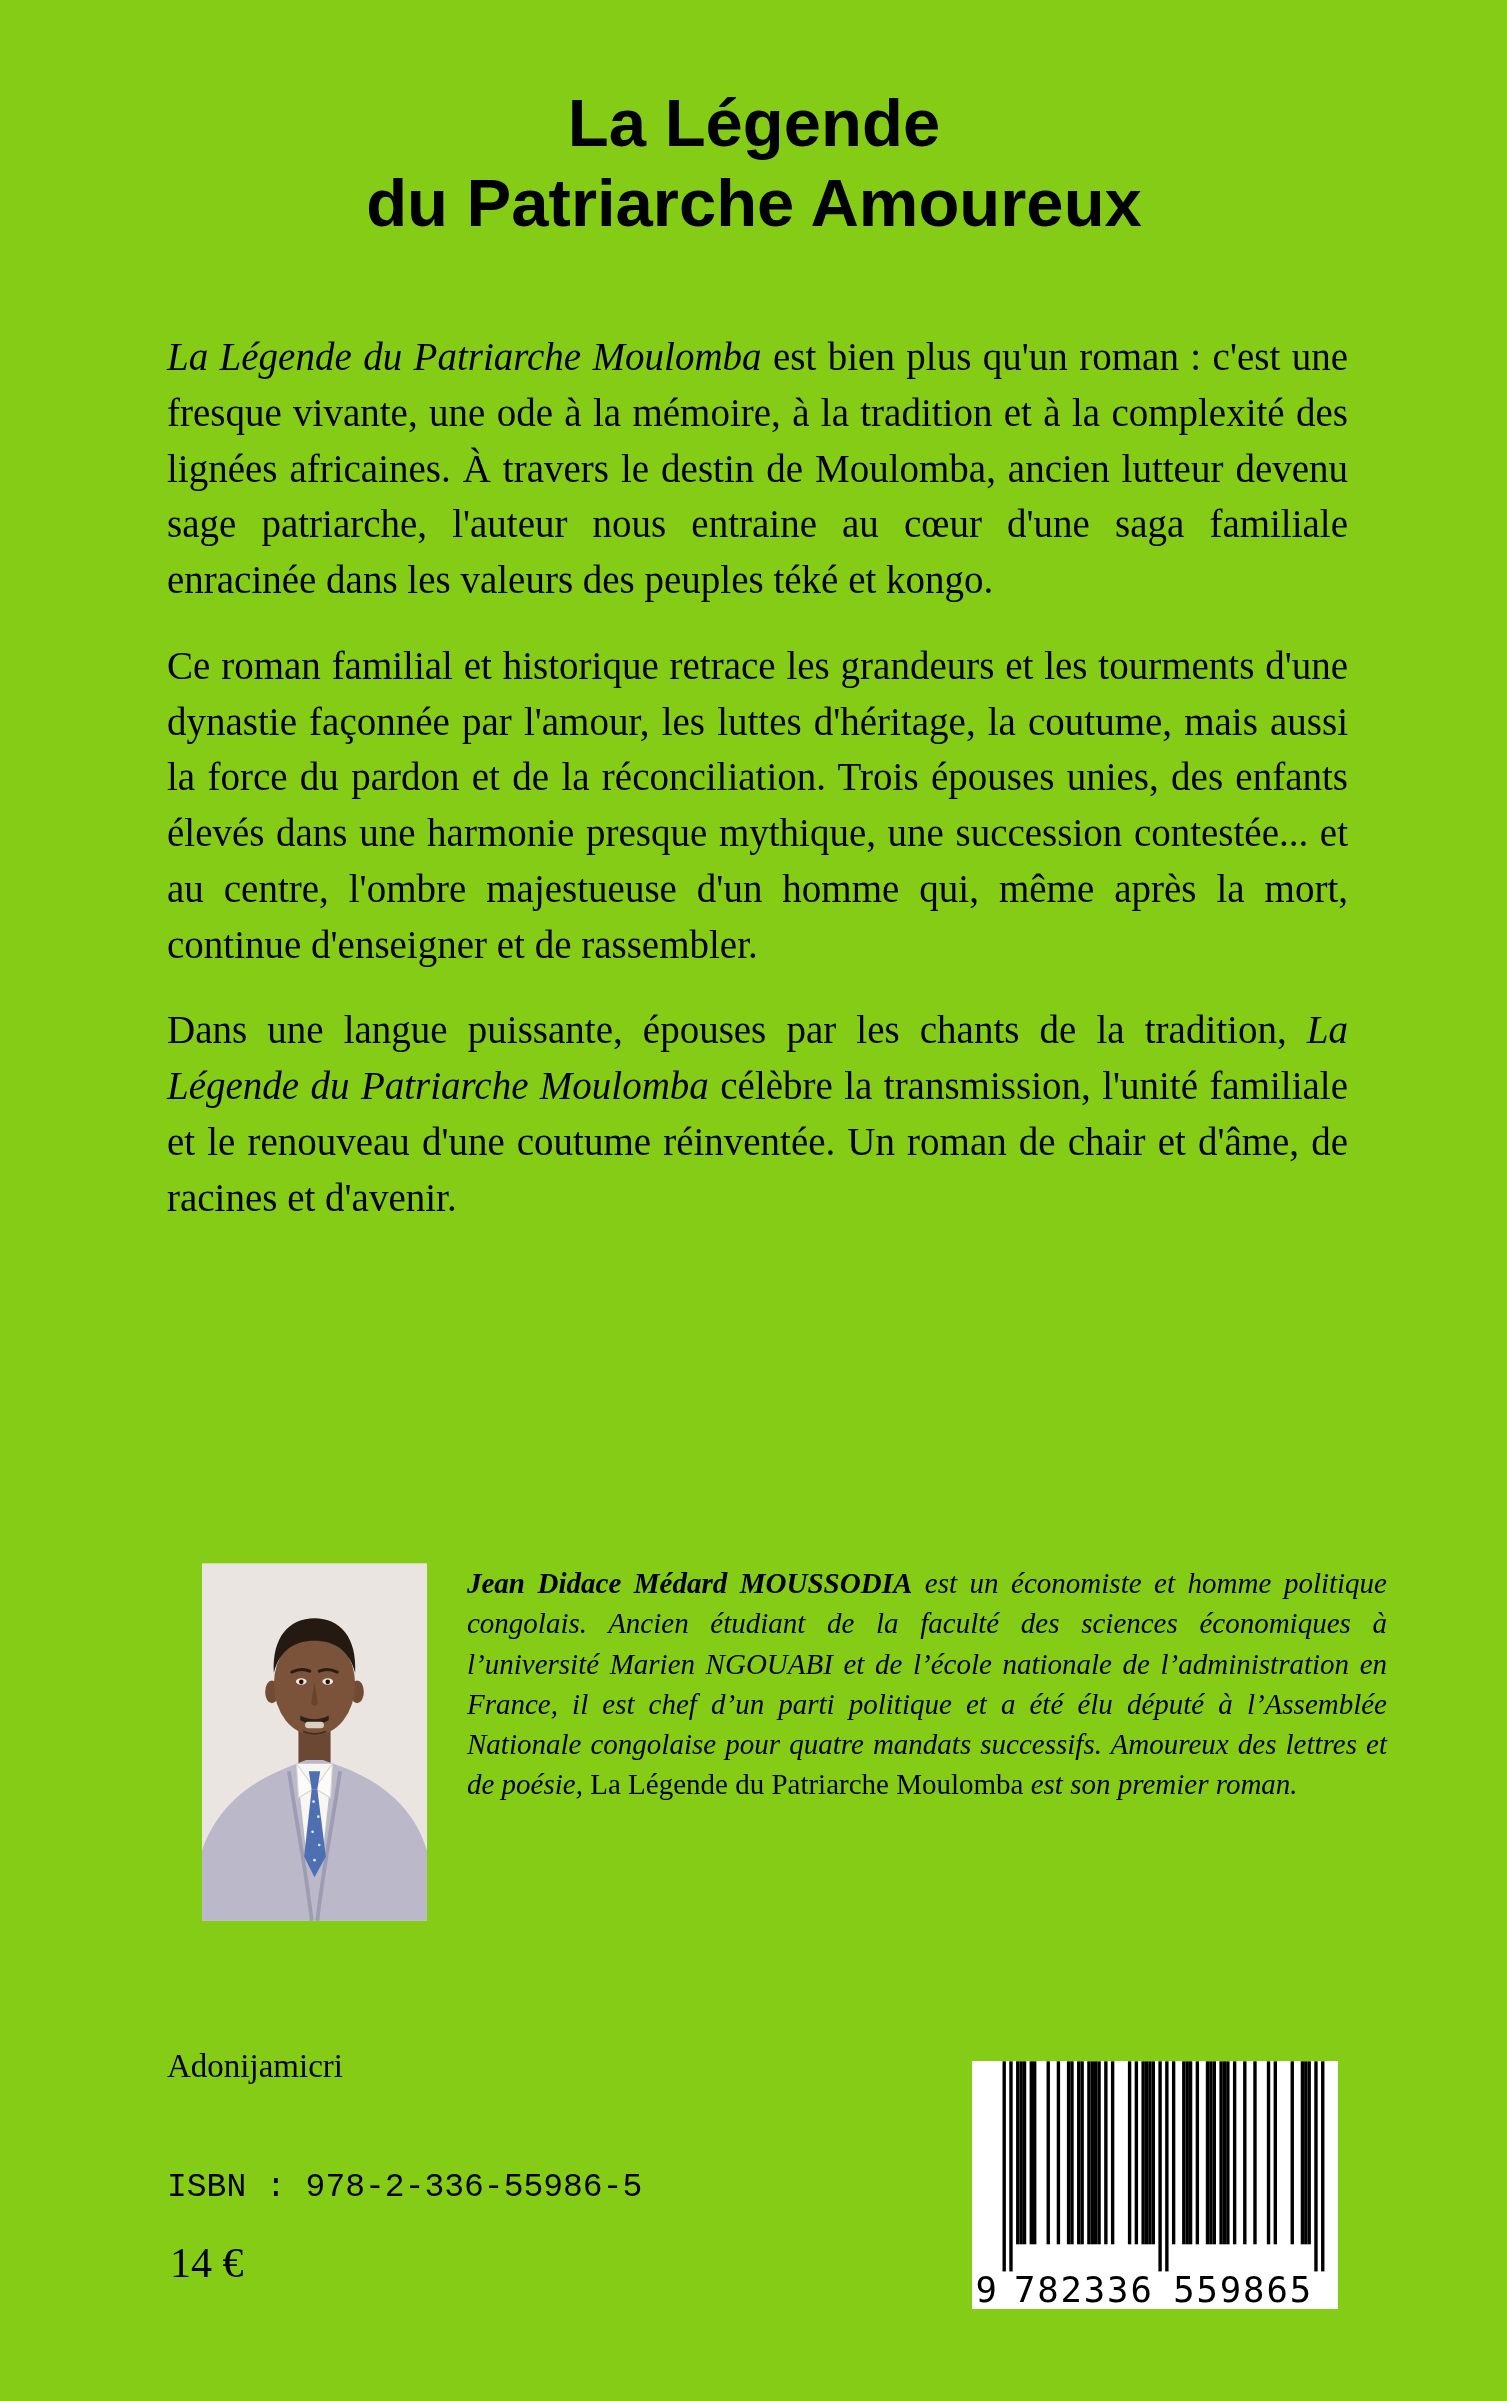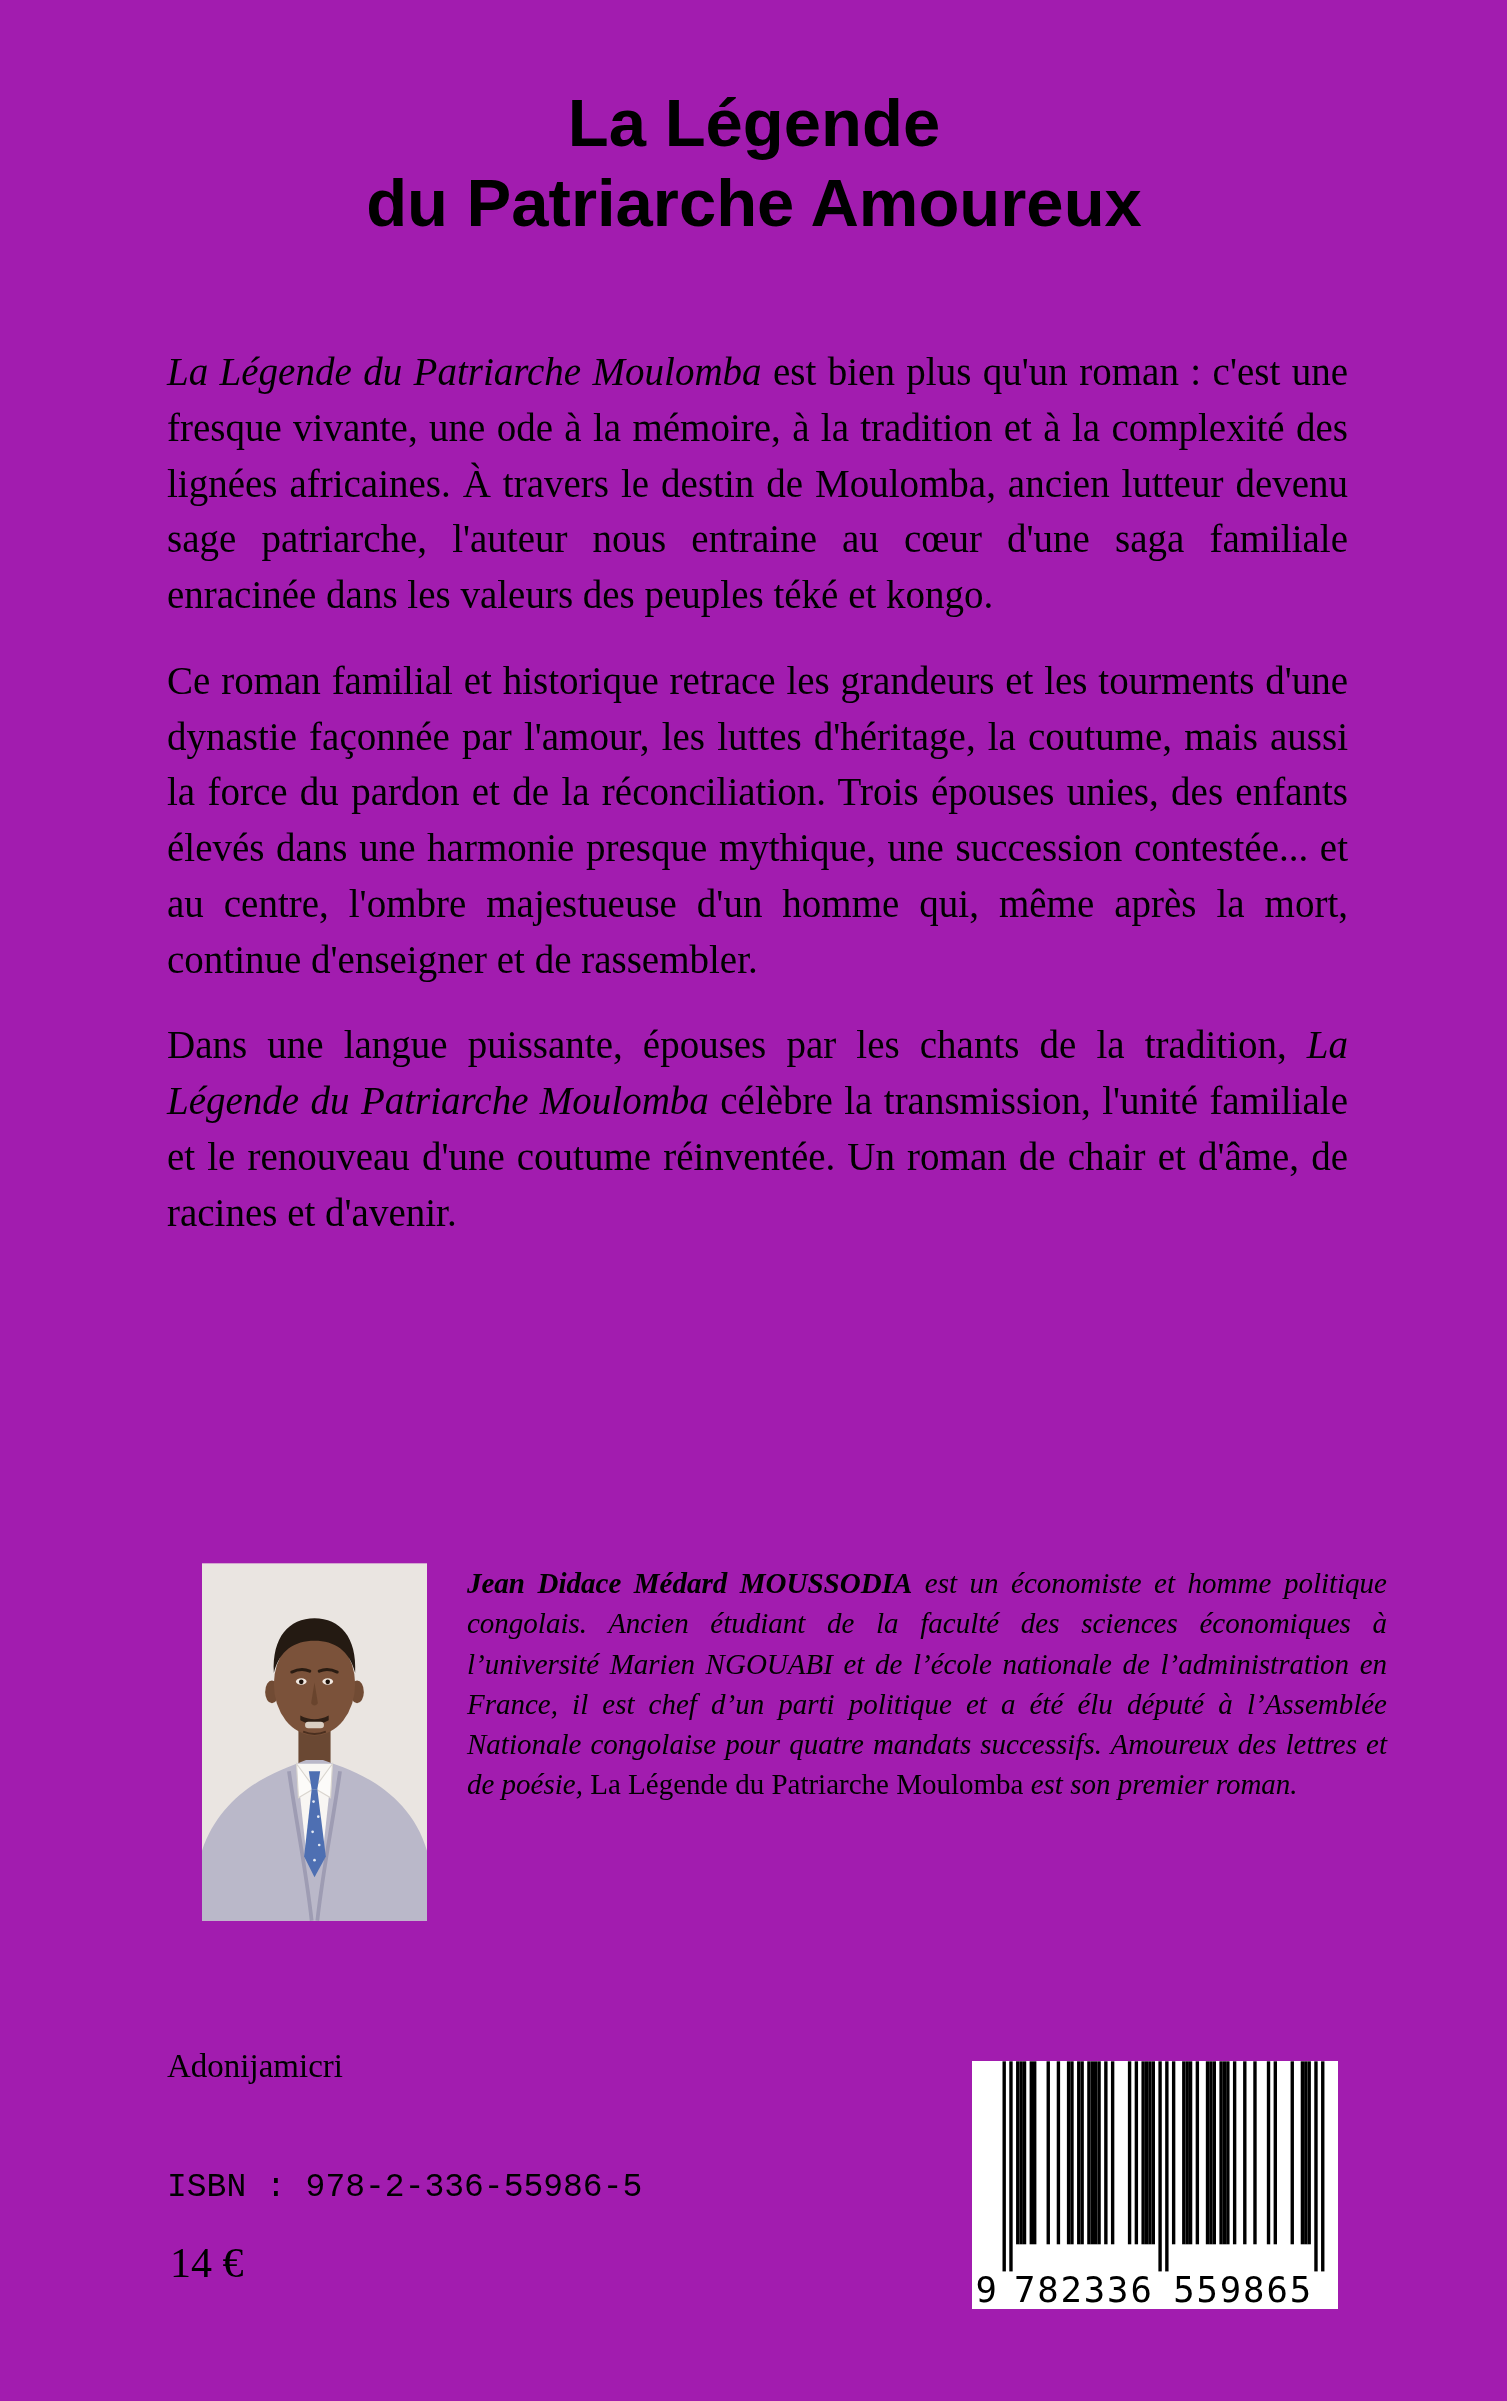--- a/index.html
+++ b/index.html
@@ -3,34 +3,34 @@
 <meta charset="utf-8">
 <style>
   * { box-sizing: border-box; margin: 0; padding: 0; }
   html, body { background: #ffffff; }
   body {
     width: 1508px; height: 2402px;
     position: relative;
     font-family: "Liberation Serif", serif;
     color: #000000;
   }
-  .page { position: absolute; inset: 0; background: #a21caf; overflow: hidden; }
+  .page { position: absolute; inset: 0; background: #84cc16; overflow: hidden; }
 
   .title {
     position: absolute; top: 83px; left: 0; width: 100%;
     text-align: center;
     font-family: "Liberation Sans", sans-serif;
     font-weight: 700; font-size: 67px; line-height: 1.2;
   }
 
   .synopsis {
     position: absolute; top: 329px; left: 167px; width: 1181px;
     font-size: 39px; line-height: 1.43; text-align: justify;
   }
-  .synopsis p { margin: 15px 0 30px 0; }
+  .synopsis p { margin: 0 0 30px 0; }
   .synopsis em { font-style: italic; }
 
   .bio-row {
     position: absolute; top: 1563px; left: 167px; width: 1185px;
     display: flex; gap: 40px; align-items: flex-start; margin-left: 35px;
   }
   .photo { flex: 0 0 225px; width: 225px; height: 358px; }
   .photo svg { display: block; width: 225px; height: 358px; }
   .bio {
     flex: 1; font-style: italic; font-size: 29px; line-height: 1.39;

